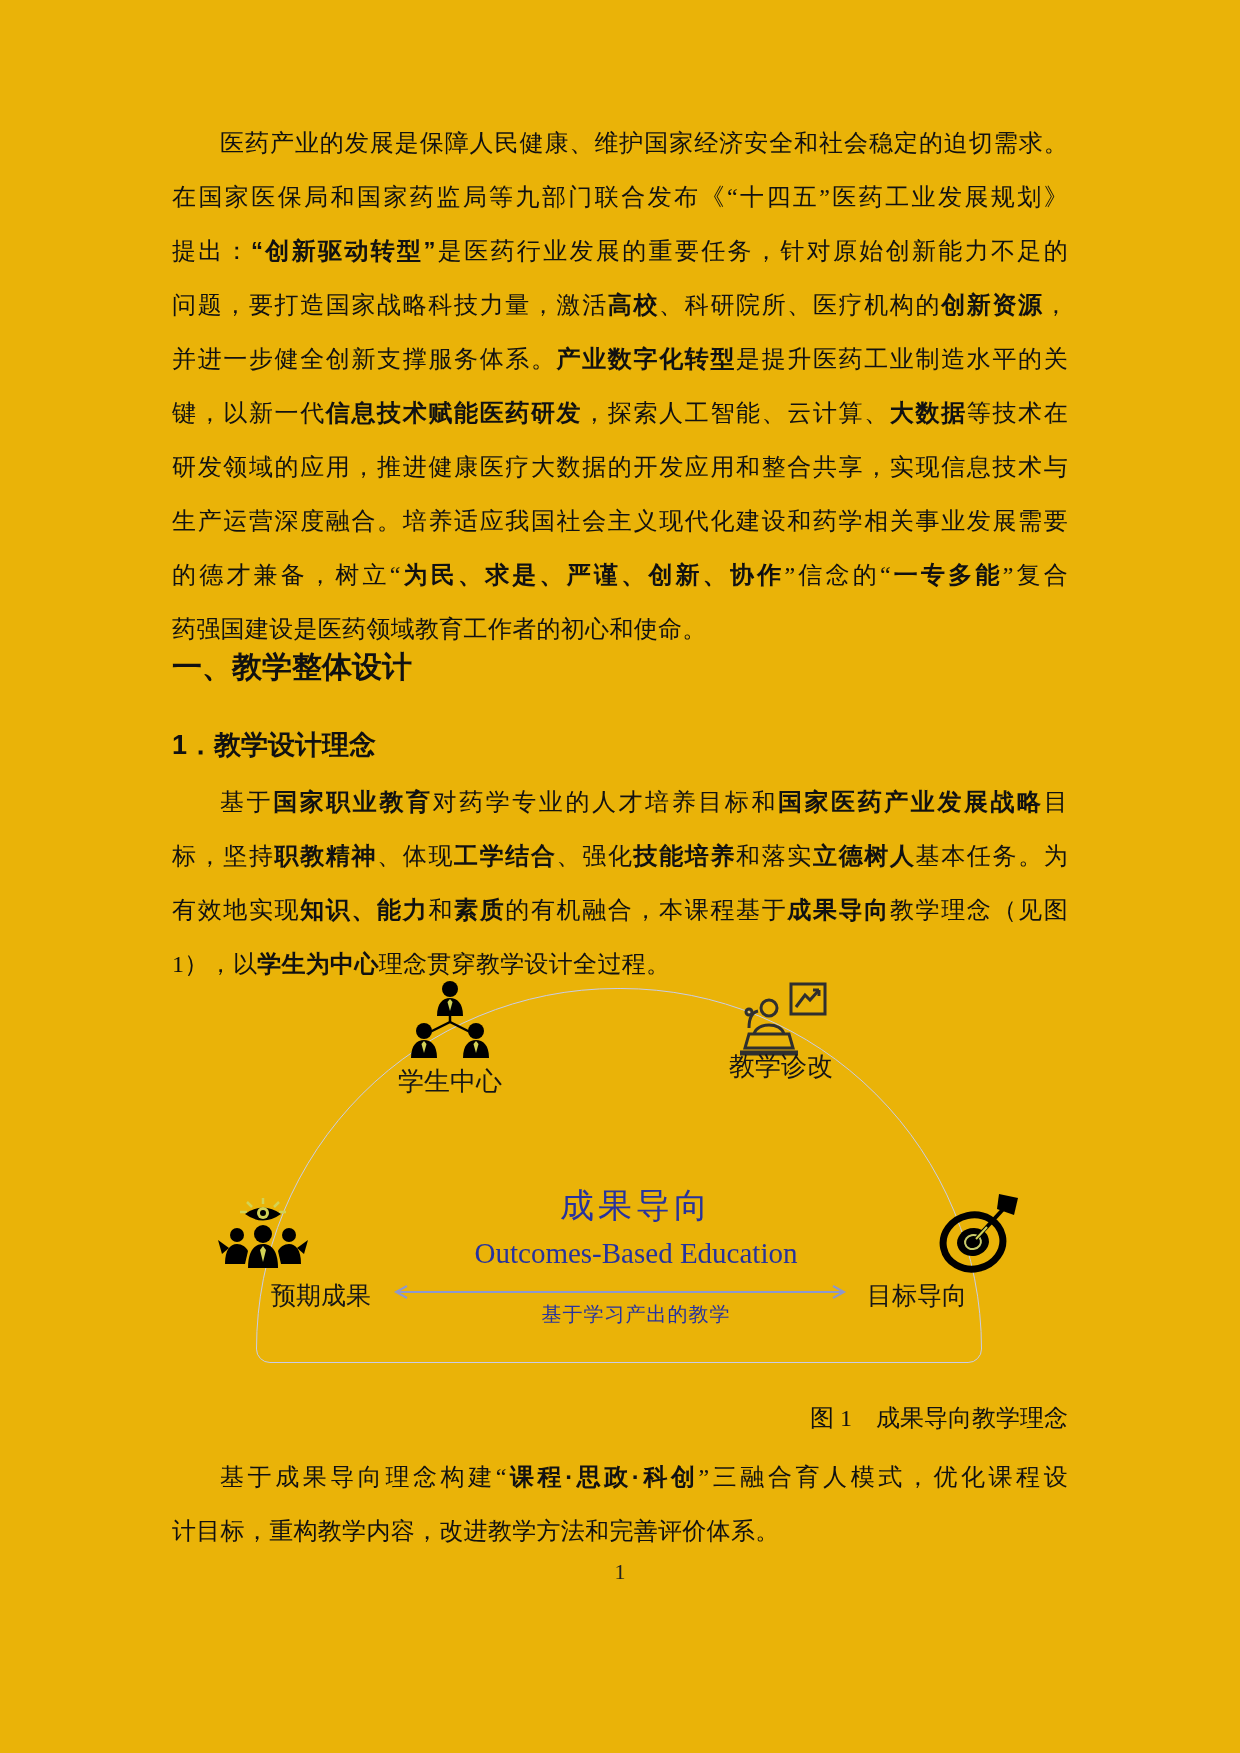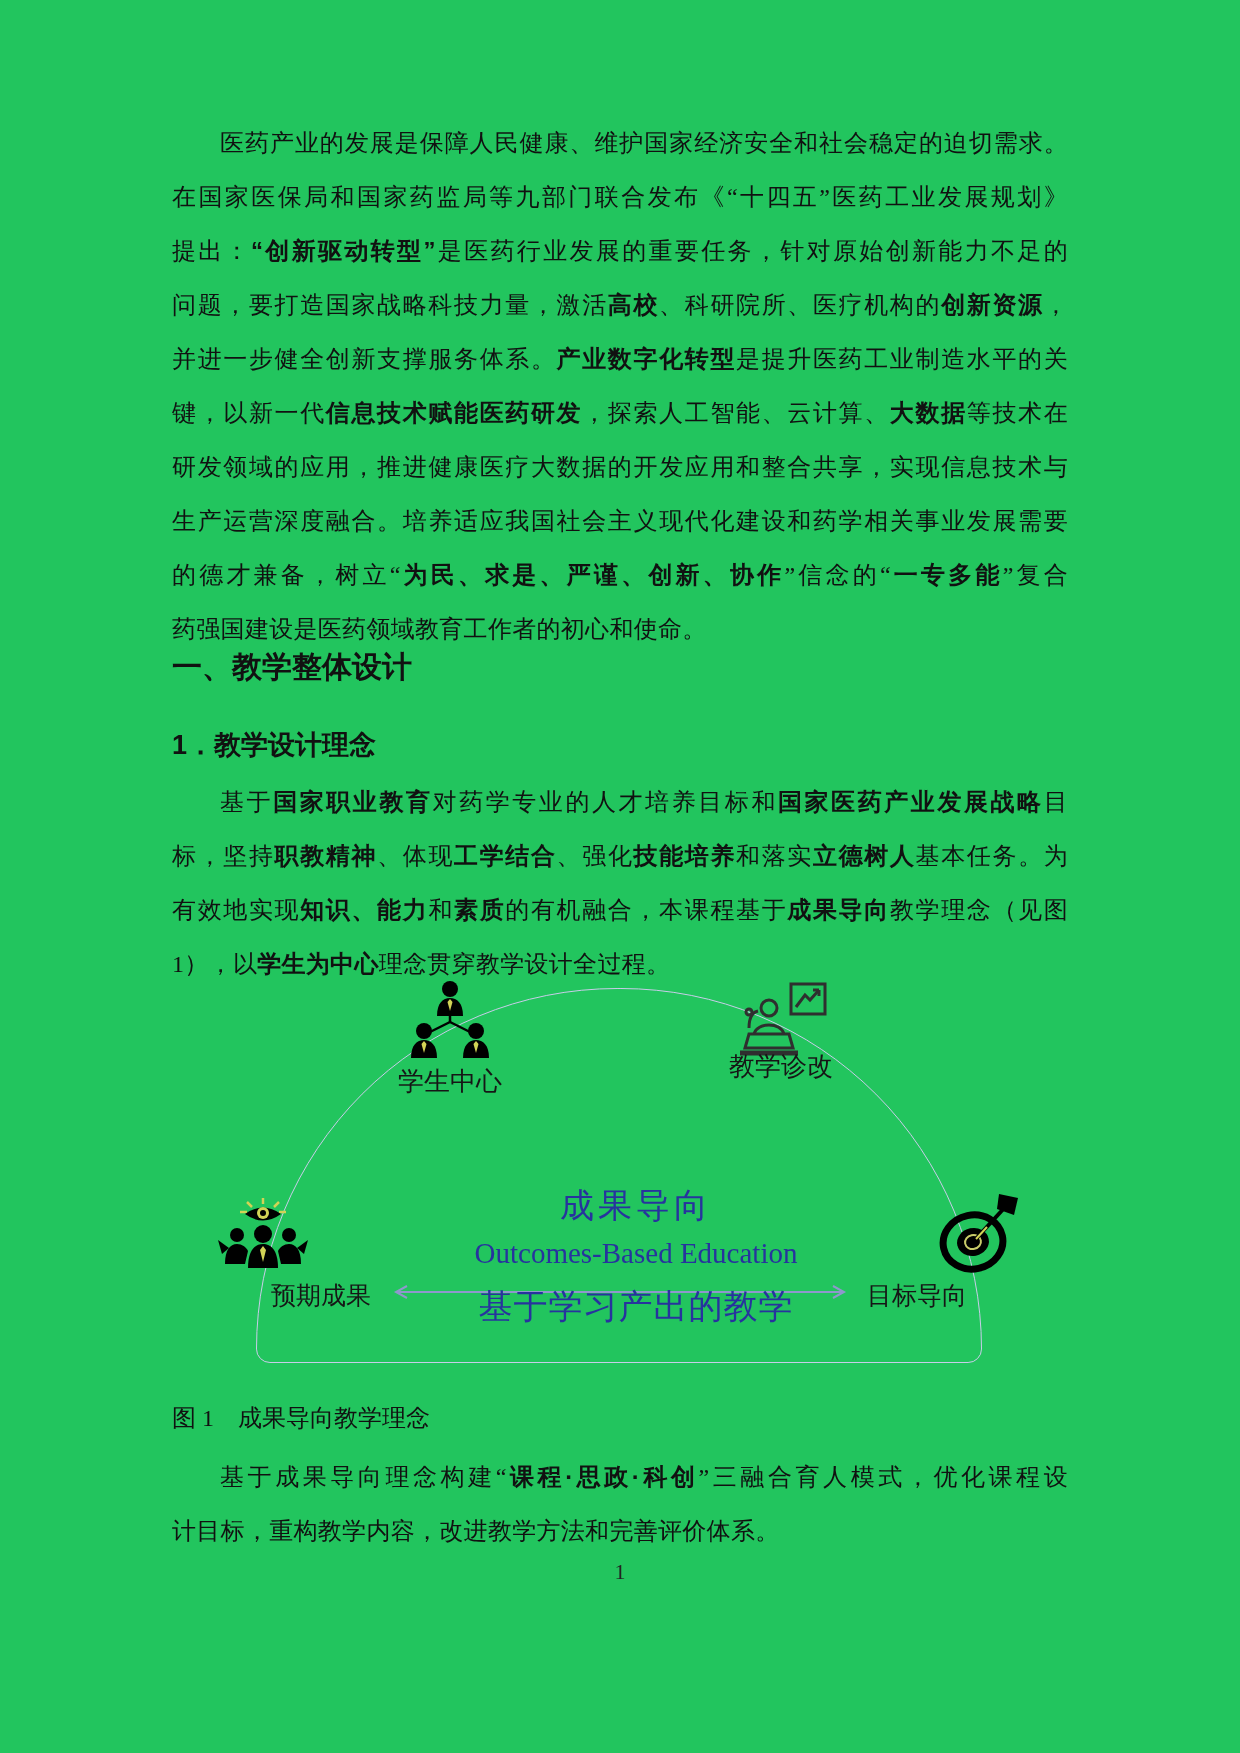--- a/index.html
+++ b/index.html
@@ -2,21 +2,21 @@
 <html><head>
 <meta charset="utf-8">
 <style>
   html,body{margin:0;padding:0;background:#ffffff;}
   body{
     width:1240px;height:1753px;
     font-family:"Liberation Serif","DejaVu Serif",serif;
     color:#111;
     -webkit-font-smoothing:antialiased;
   }
-  .page{position:relative;width:1240px;height:1753px;overflow:hidden;background:#22c55e;}
+  .page{position:relative;width:1240px;height:1753px;overflow:hidden;background:#eab308;}
   .content{padding:116px 172px 0 172px;}
 
   
   .para{font-size:24px;}
   .line{
     height:54px;line-height:54px;
     text-align:justify;text-align-last:justify;
     letter-spacing:.3px;
   }
   .line.last{text-align:left;text-align-last:left;}
@@ -54,32 +54,32 @@
     position:absolute;left:164px;top:205px;width:600px;text-align:center;
     font-family:"Liberation Sans","DejaVu Sans",sans-serif;
     font-size:34px;letter-spacing:4px;color:#27339E;line-height:40px;
   }
   .csub{
     position:absolute;left:164px;top:255px;width:600px;text-align:center;
     font-family:"Liberation Serif","DejaVu Serif",serif;
     font-size:29px;color:#27339E;line-height:36px;
   }
   .cbottom{
-    position:absolute;left:164px;top:308px;width:600px;text-align:center;
-    font-family:"Liberation Sans","DejaVu Sans",sans-serif;
-    font-size:34px;letter-spacing:1px;color:#27339E;line-height:36px;
+    position:absolute;left:164px;top:316px;width:600px;text-align:center;
+    font-family:"Liberation Sans","DejaVu Sans",sans-serif;
+    font-size:20px;letter-spacing:1px;color:#27339E;line-height:36px;
   }
   .arrow{position:absolute;left:213px;top:305px;}
   .flank{
     position:absolute;width:200px;text-align:center;
     font-size:25px;color:#161616;line-height:34px;top:298px;
     font-family:"Liberation Sans","DejaVu Sans",sans-serif;
   }
   .caption{
-    margin-top:8px;text-align:left;font-size:24px;line-height:30px;color:#111;
+    margin-top:8px;text-align:right;font-size:24px;line-height:30px;color:#111;
   }
   .p3{margin-top:17px;}
   .pagenum{margin-top:0;text-align:center;font-size:22px;line-height:28px;color:#222;}
 </style>
 </head>
 <body>
 
 <div class="page">
   <div class="content">
 

